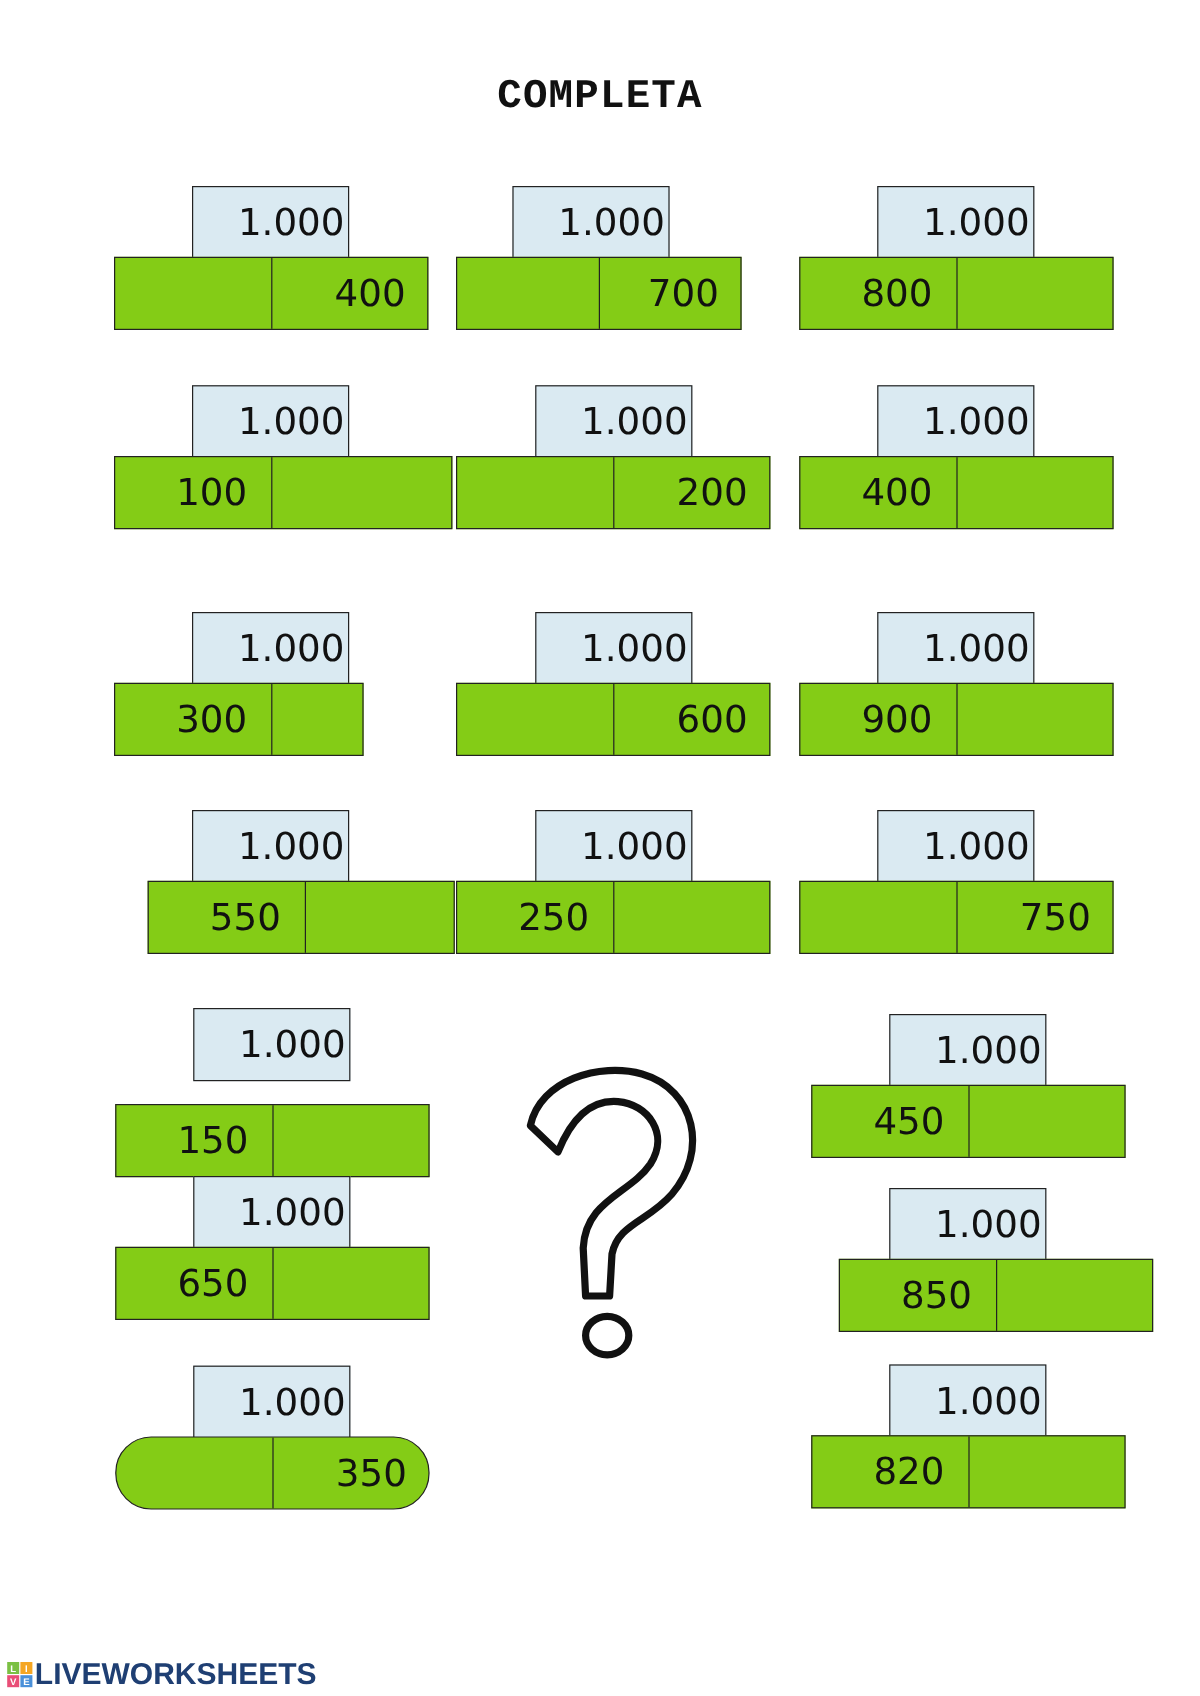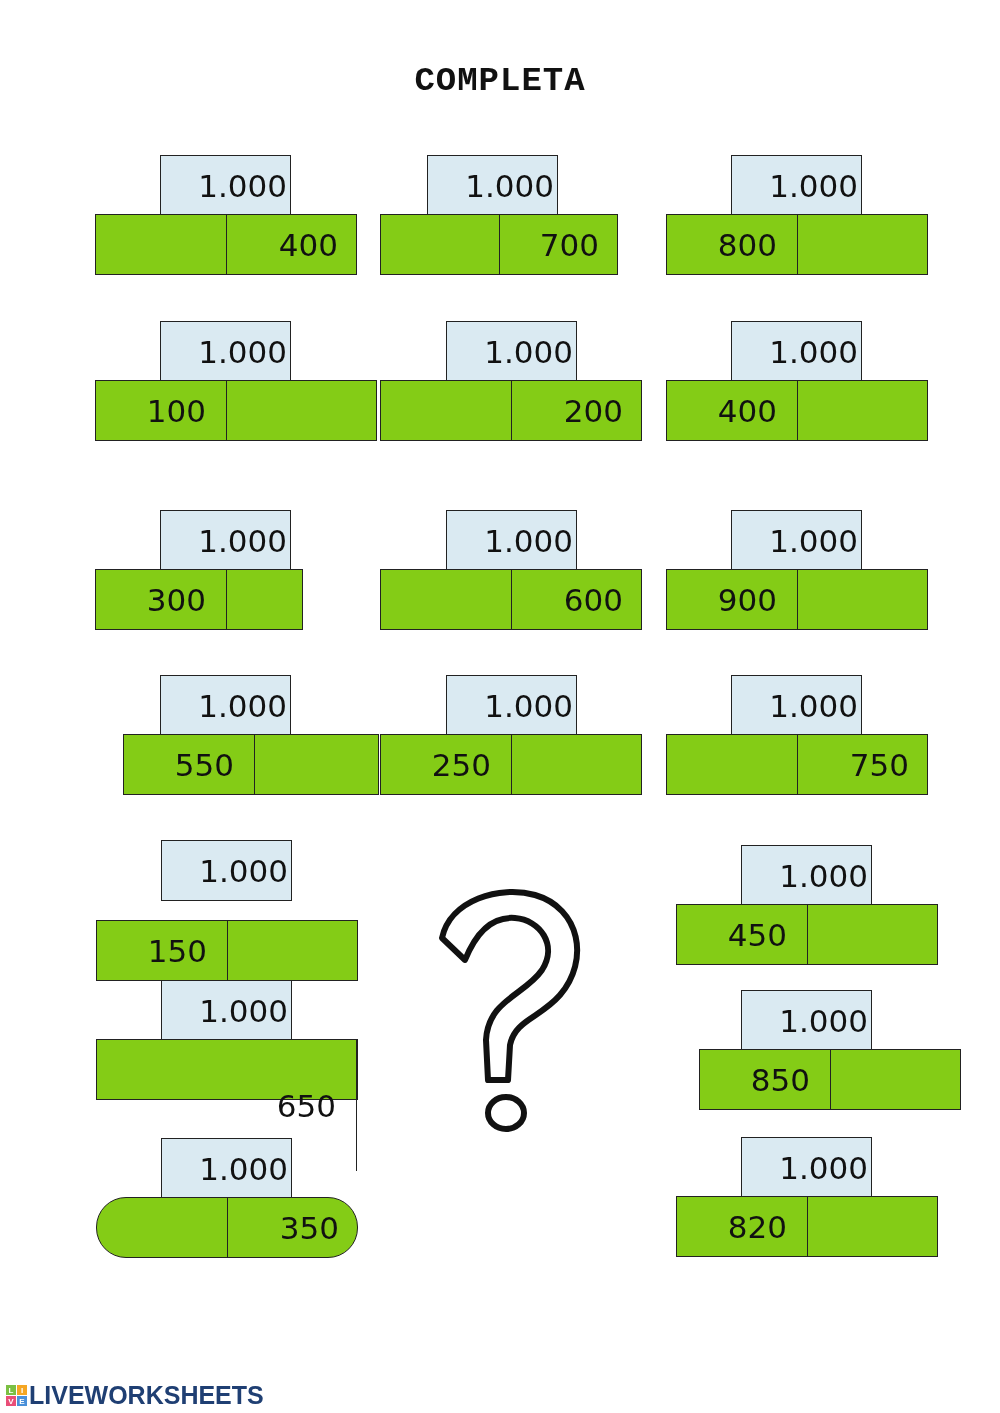--- a/index.html
+++ b/index.html
@@ -136,21 +136,21 @@
       <div class="top" style="left: 161px; top: 840px; width: 131px;">1.000</div>
       <div class="bottom" style="left: 96px; top: 899px; width: 262px; margin-top: 21px;">
         <div class="cell left" style="flex: 0 0 131px;">150</div>
         <div class="cell right" style="padding: 0px;">
           <input type="text" value="" style="">
         </div>
       </div>
     </div>
     <div class="bond">
       <div class="top" style="left: 161px; top: 980px; width: 131px;">1.000</div>
-      <div class="bottom" style="left: 96px; top: 1039px; width: 262px; flex-direction: column;">
+      <div class="bottom" style="left: 96px; top: 1039px; width: 262px;">
         <div class="cell left" style="flex: 0 0 131px;">650</div>
         <div class="cell right" style="padding: 0px;">
           <input type="text" value="" style="">
         </div>
       </div>
     </div>
     <div class="bond">
       <div class="top" style="left: 161px; top: 1138px; width: 131px;">1.000</div>
       <div class="bottom" style="left: 96px; top: 1197px; width: 262px; border-radius: 30px;">
         <div class="cell left" style="flex: 0 0 131px; padding: 0px;">

